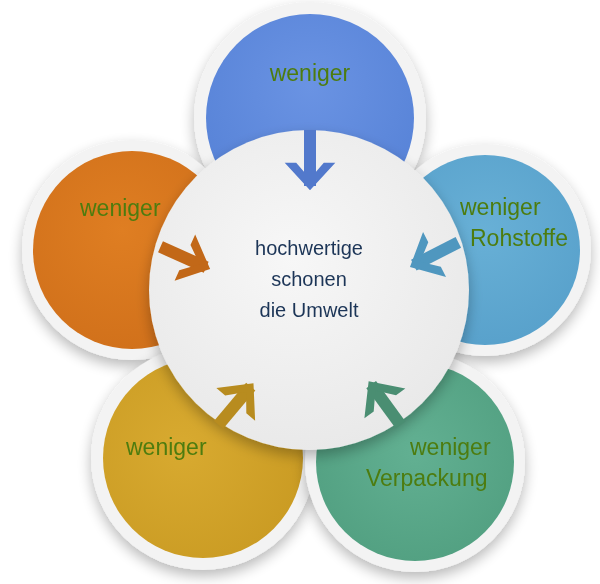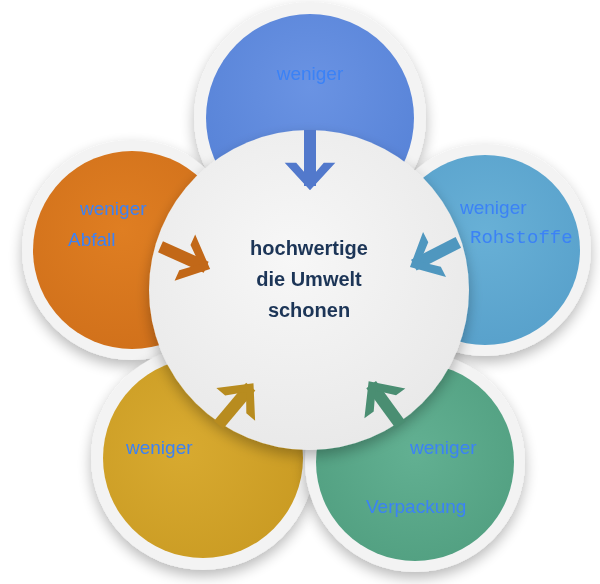--- a/index.html
+++ b/index.html
@@ -1,22 +1,22 @@
 <!DOCTYPE html>
 <html><head>
   <meta charset="utf-8">
   <style>
     html, body { margin: 0; padding: 0; background: #ffffff; }
     body { width: 600px; height: 584px; position: relative; overflow: hidden; font-family: "Liberation Sans", sans-serif; }
     #diagram { position: absolute; left: 0; top: 0; width: 600px; height: 584px; }
     .petal-text, .center-text {
       position: absolute;
-      color: #3b82f6;
+      color: #4d7c0f;
       font-family: "Liberation Sans", sans-serif;
-      font-size: 19px;
+      font-size: 23px;
       line-height: 31px;
       text-align: center;
       white-space: nowrap;
     }
     .center-text { color: #1c3557; font-size: 20px; line-height: 31px; }
     .line { display: block; }
   </style>
 </head>
 <body>
 
@@ -109,34 +109,33 @@
     <path d="M -22 -22 L 2 0 L -22 22 L -22 12 L -8 0 L -22 -12 Z" fill="#4a8e72" transform="scale(1.15)"></path>
   </g>
 </svg>
 
 <div class="petal-text" style="left:230px; top:58px; width:160px;">
   <span class="line">weniger</span>
 </div>
 
 <div class="petal-text" style="left:68px; top:193px; width:100px; text-align:left;">
   <span class="line" style="padding-left:12px;">weniger</span>
-  <span class="line">Abfall</span>
 </div>
 
 <div class="petal-text" style="left:452px; top:192px; width:120px; text-align:left;">
   <span class="line" style="padding-left:8px;">weniger</span>
-  <span class="line" style="padding-left:18px;font-family:Liberation Mono, monospace;">Rohstoffe</span>
+  <span class="line" style="padding-left:18px;">Rohstoffe</span>
 </div>
 
 <div class="petal-text" style="left:118px; top:432px; width:120px; text-align:left;">
   <span class="line" style="padding-left:8px;">weniger</span>
 </div>
 
 <div class="petal-text" style="left:362px; top:432px; width:130px; text-align:left;">
   <span class="line" style="padding-left:48px;">weniger</span>
-  <span class="line" style="padding-left:4px;margin-top:28px;">Verpackung</span>
+  <span class="line" style="padding-left:4px;">Verpackung</span>
 </div>
 
-<div class="center-text" style="left:219px; top:233px; width:180px;font-weight:bold;">
+<div class="center-text" style="left:219px; top:233px; width:180px;">
   <span class="line">hochwertige</span>
+  <span class="line">schonen</span>
   <span class="line">die Umwelt</span>
-  <span class="line">schonen</span>
 </div>
 
 </body></html>

